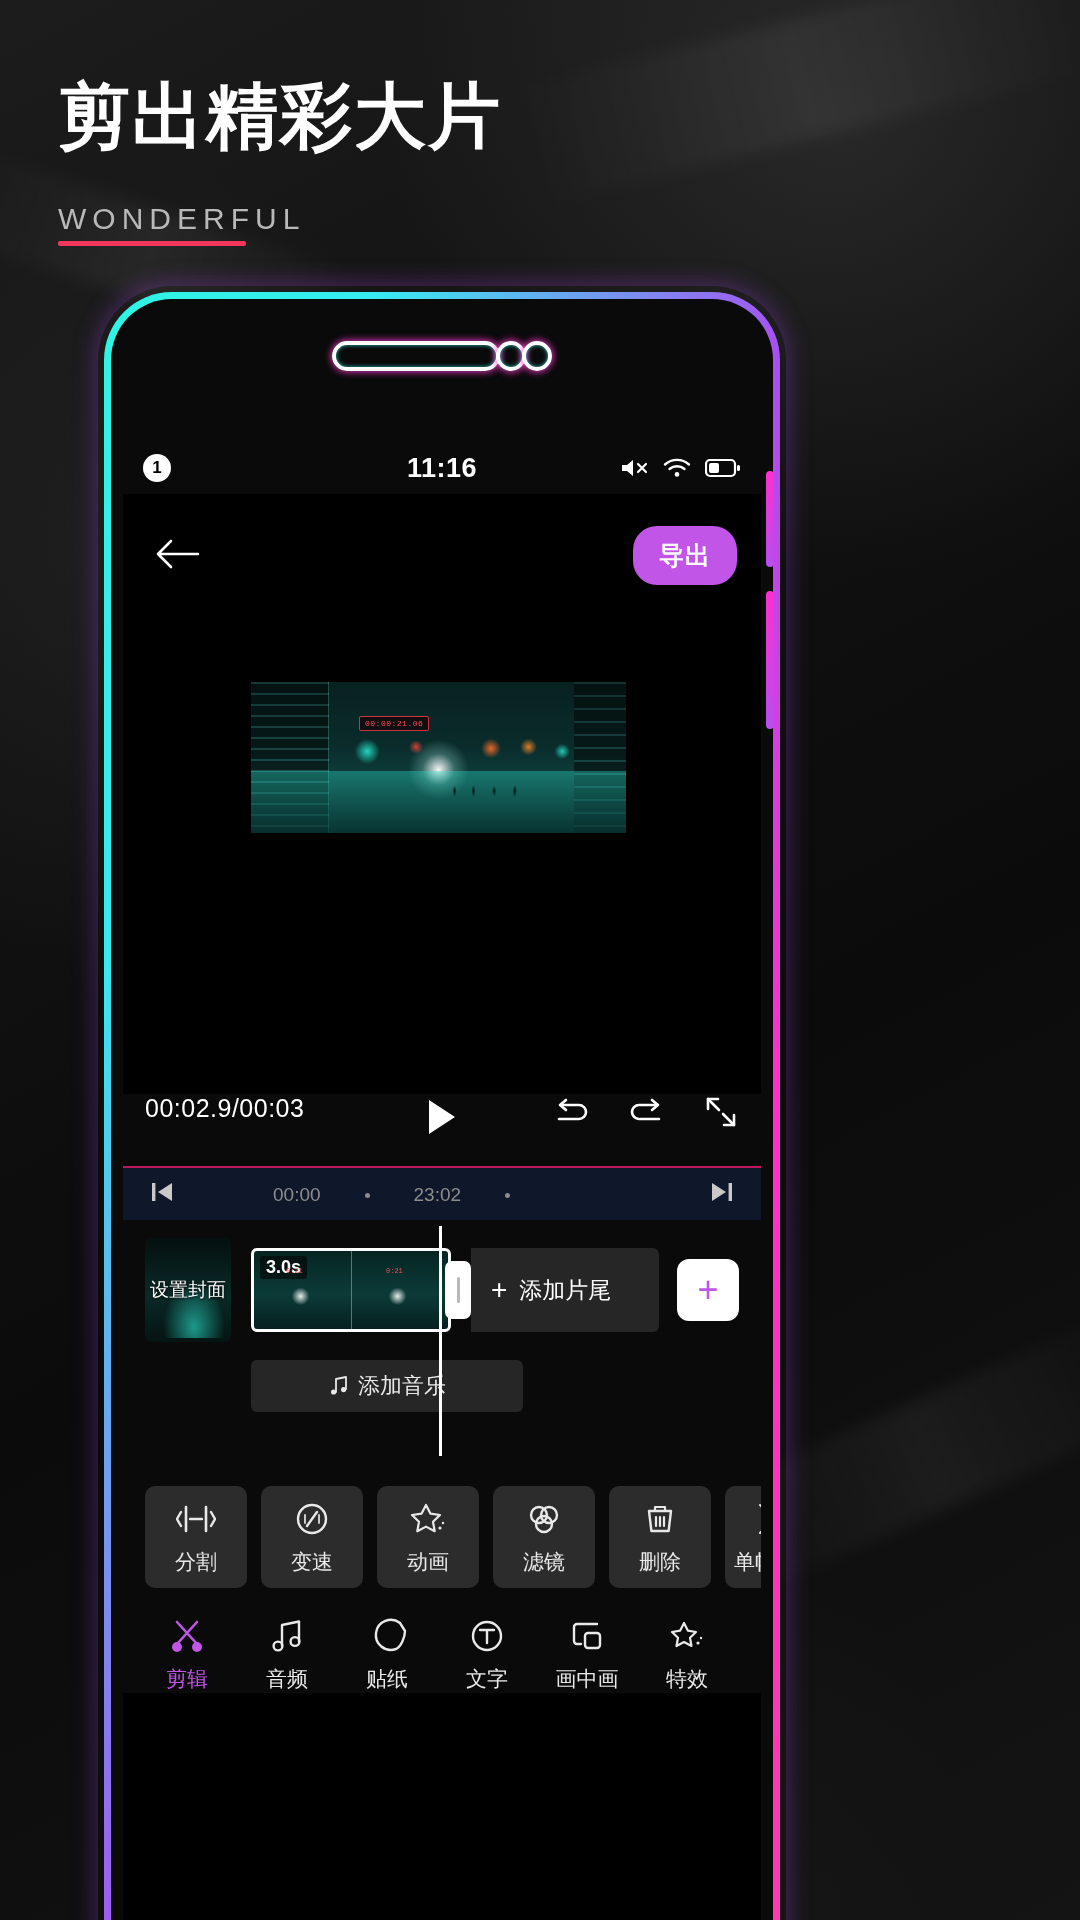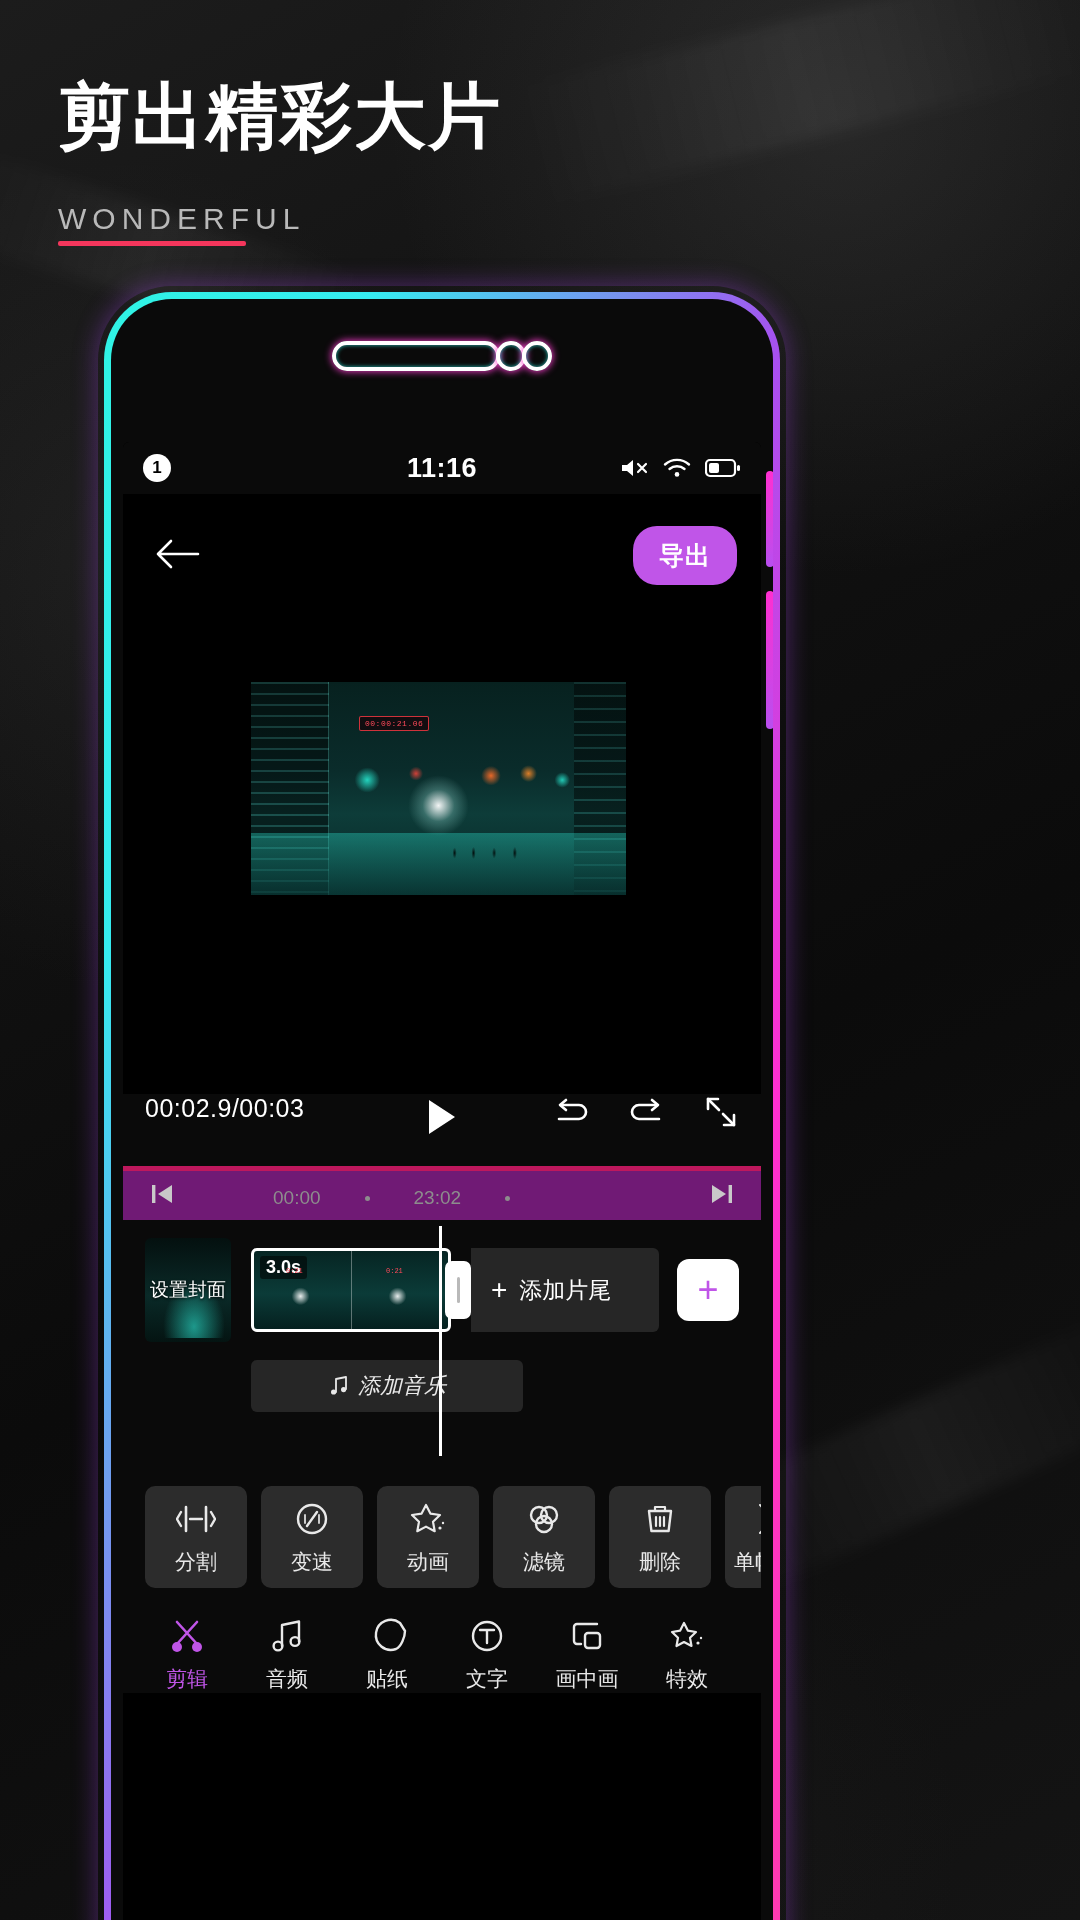--- a/index.html
+++ b/index.html
@@ -147,21 +147,21 @@
     font-size: 25px; font-weight: 700; letter-spacing: 1px;
     z-index: 5;
   }
   .video-canvas {
     position: absolute; left: 128px; top: 0;
     width: 375px; height: 583px;
     background: #000;
   }
   .video-frame {
     position: absolute; left: 0; top: 188px;
-    width: 375px; height: 213px;
+    width: 375px; height: 151px;
     background:
       radial-gradient(circle 42px at 50% 58%, rgba(255,255,255,.95), rgba(180,255,245,.25) 38%, rgba(0,0,0,0) 72%),
       radial-gradient(circle 18px at 31% 46%, rgba(40,240,215,.85), rgba(0,0,0,0) 70%),
       radial-gradient(circle 14px at 64% 44%, rgba(255,110,40,.9), rgba(0,0,0,0) 70%),
       radial-gradient(circle 12px at 74% 43%, rgba(255,140,40,.85), rgba(0,0,0,0) 70%),
       radial-gradient(circle 11px at 83% 46%, rgba(40,240,215,.8), rgba(0,0,0,0) 70%),
       radial-gradient(circle 10px at 44% 43%, rgba(255,70,60,.8), rgba(0,0,0,0) 70%),
       linear-gradient(180deg, #07211f 0%, #0a2c2b 42%, #0d3c39 62%, #072523 100%);
     overflow: hidden;
   }
@@ -205,22 +205,22 @@
   .time-code { font-size: 25px; color: #ffffff; letter-spacing: .5px; }
   .play-btn {
     position: absolute; left: 50%; transform: translateX(-50%);
     width: 46px; height: 46px; display:flex; align-items:center; justify-content:center;
   }
   .pc-right { margin-left: auto; display: flex; align-items: center; gap: 36px; }
 
   
   .ruler {
     height: 54px; display: flex; align-items: center;
-    padding: 0 26px; background: #701a75;
-    border-top: 5px solid #be185d;
+    padding: 0 26px; background: #0f172a;
+    border-top: 2px solid #be185d;
     position: relative;
   }
   .ruler-ticks {
     position: absolute; left: 150px; top: 0; height: 54px;
     display: flex; align-items: center; gap: 44px;
   }
   .ruler-label { font-size: 19px; color: #8d8d8d; }
   .ruler-dot { width: 5px; height: 5px; border-radius: 50%; background: #8d8d8d; }
   .ruler-end { margin-left: auto; }
 
@@ -291,21 +291,21 @@
     width: 62px; height: 62px; border-radius: 12px;
     background: #ffffff; color: #c055e8;
     display: flex; align-items: center; justify-content: center;
     font-size: 36px; margin-left: 18px; flex: none;
   }
   .music-row { margin-top: 18px; padding: 0 22px; display:flex; }
   .add-music {
     margin-left: 106px;
     width: 272px; height: 52px; border-radius: 6px;
     background: #262626; color: #e8e8e8; font-size: 22px;
-    display: flex; align-items: center; justify-content: center; gap: 8px; font-style: italic;
+    display: flex; align-items: center; justify-content: center; gap: 8px;
   }
   .playhead {
     position: absolute; left: 316px; top: 6px; bottom: 14px;
     width: 3px; background: #ffffff; z-index: 6;
   }
 
   
   .ctx-toolbar {
     display: flex; gap: 14px; padding: 16px 22px 10px 22px;
     background: #0a0a0a; overflow: hidden;

